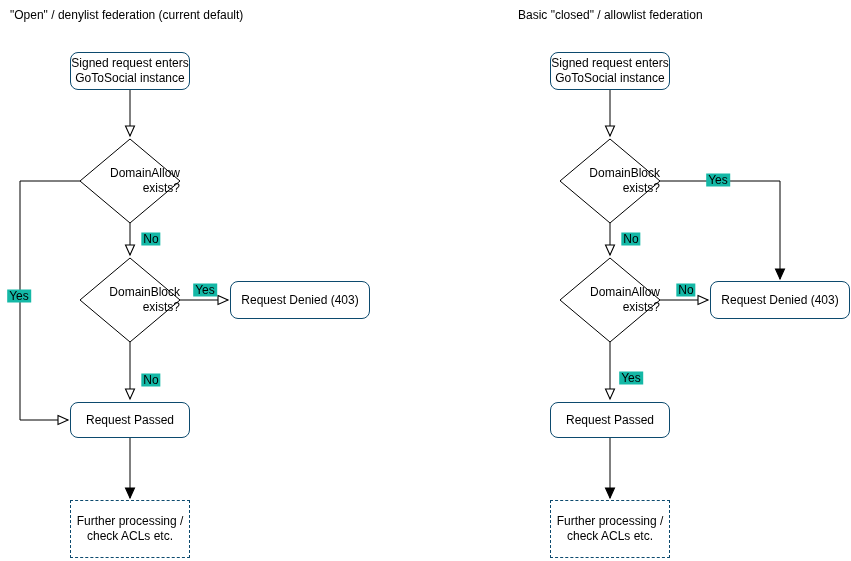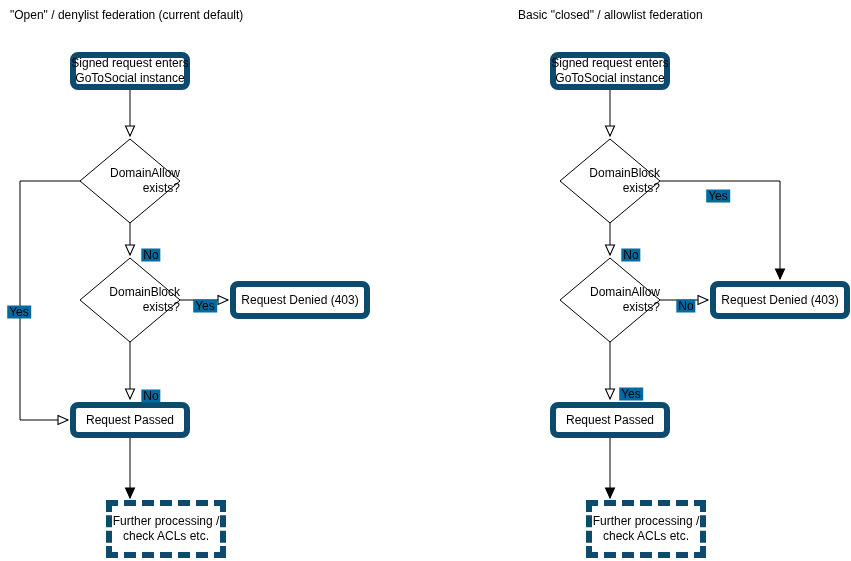--- a/index.html
+++ b/index.html
@@ -15,51 +15,49 @@
   }
   svg.wires { position: absolute; left: 0; top: 0; }
   .title {
     position: absolute;
     white-space: pre;
     line-height: 14px;
   }
   .node {
     position: absolute;
     box-sizing: border-box;
-    border: 6px solid #0c4a6e;
+    border: 1px solid #0c4a6e;
     border-radius: 8px;
     background: #ffffff;
     display: flex;
     align-items: center;
     justify-content: center;
     text-align: center;
     white-space: pre;
     line-height: 15px;
   }
   .node.dashed {
     border-style: dashed;
     border-radius: 0;
-    margin-left: 36px;
   }
   .dtext {
     position: absolute;
     width: 100px;
     text-align: right;
     white-space: pre;
     transform: translate(-50%, -50%);
     line-height: 15px;
   }
   .elabel {
     position: absolute;
     transform: translate(-50%, -50%);
-    background: #0369a1;
+    background: #14b8a6;
     padding: 0 2px;
     line-height: 13px;
     white-space: pre;
-    margin-top: 16px;
   }
   
   #l-start   { left: 70px;  top: 52px;  width: 120px; height: 38px; }
   #l-denied  { left: 230px; top: 281px; width: 140px; height: 38px; }
   #l-passed  { left: 70px;  top: 402px; width: 120px; height: 36px; }
   #l-further { left: 70px;  top: 500px; width: 120px; height: 58px; }
   
   #r-start   { left: 550px; top: 52px;  width: 120px; height: 38px; }
   #r-denied  { left: 710px; top: 281px; width: 140px; height: 38px; }
   #r-passed  { left: 550px; top: 402px; width: 120px; height: 36px; }

